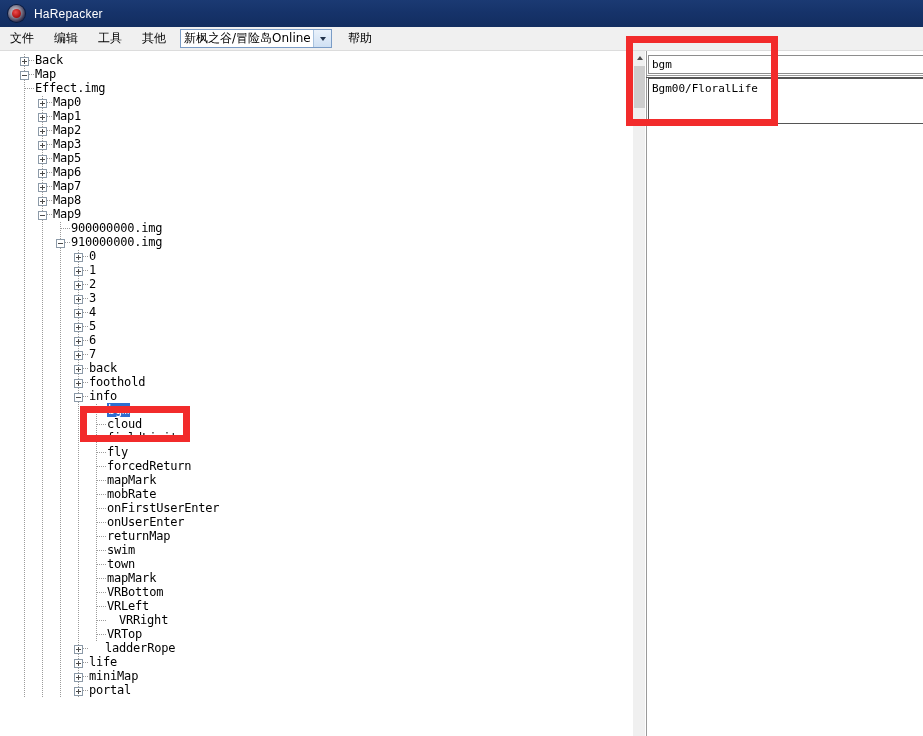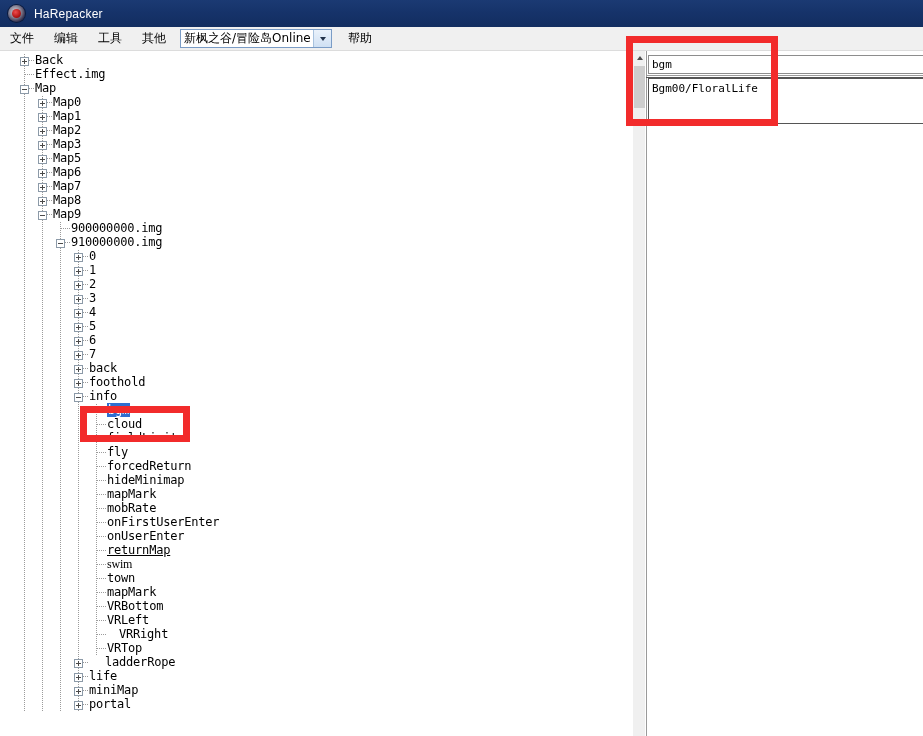--- a/index.html
+++ b/index.html
@@ -338,33 +338,33 @@
             <div class="elbow" style="left: 25px;"></div>
           </div>
           <div class="toggle plus" style="left: 20px;"></div>
           <div class="label" style="left: 35px;">Back</div>
         </div>
         <div class="node">
           <div class="guides">
             <div class="guide" style="left: 24px;"></div>
             <div class="elbow" style="left: 25px;"></div>
           </div>
-          <div class="label" style="left: 35px;">Effect.img</div>
-        </div>
-        <div class="node">
-          <div class="guides">
-            <div class="guide" style="left: 24px;"></div>
-            <div class="elbow" style="left: 25px;"></div>
-          </div>
           <div class="toggle" style="left: 20px;"></div>
           <div class="label" style="left: 35px;">Map</div>
         </div>
         <div class="node">
           <div class="guides">
             <div class="guide" style="left: 24px;"></div>
+            <div class="elbow" style="left: 25px;"></div>
+          </div>
+          <div class="label" style="left: 35px;">Effect.img</div>
+        </div>
+        <div class="node">
+          <div class="guides">
+            <div class="guide" style="left: 24px;"></div>
             <div class="guide" style="left: 42px;"></div>
             <div class="elbow" style="left: 43px;"></div>
           </div>
           <div class="toggle plus" style="left: 38px;"></div>
           <div class="label" style="left: 53px;">Map0</div>
         </div>
         <div class="node">
           <div class="guides">
             <div class="guide" style="left: 24px;"></div>
             <div class="guide" style="left: 42px;"></div>
@@ -633,31 +633,20 @@
         </div>
         <div class="node">
           <div class="guides">
             <div class="guide" style="left: 24px;"></div>
             <div class="guide" style="left: 42px;"></div>
             <div class="guide" style="left: 60px;"></div>
             <div class="guide" style="left: 78px;"></div>
             <div class="guide" style="left: 96px;"></div>
             <div class="elbow" style="left: 97px;"></div>
           </div>
-          <div class="label" style="left: 107px;">hideMinimap</div>
-        </div>
-        <div class="node">
-          <div class="guides">
-            <div class="guide" style="left: 24px;"></div>
-            <div class="guide" style="left: 42px;"></div>
-            <div class="guide" style="left: 60px;"></div>
-            <div class="guide" style="left: 78px;"></div>
-            <div class="guide" style="left: 96px;"></div>
-            <div class="elbow" style="left: 97px;"></div>
-          </div>
           <div class="label" style="left: 107px;">mapMark</div>
         </div>
         <div class="node">
           <div class="guides">
             <div class="guide" style="left: 24px;"></div>
             <div class="guide" style="left: 42px;"></div>
             <div class="guide" style="left: 60px;"></div>
             <div class="guide" style="left: 78px;"></div>
             <div class="guide" style="left: 96px;"></div>
             <div class="elbow" style="left: 97px;"></div>
@@ -688,32 +677,32 @@
         </div>
         <div class="node">
           <div class="guides">
             <div class="guide" style="left: 24px;"></div>
             <div class="guide" style="left: 42px;"></div>
             <div class="guide" style="left: 60px;"></div>
             <div class="guide" style="left: 78px;"></div>
             <div class="guide" style="left: 96px;"></div>
             <div class="elbow" style="left: 97px;"></div>
           </div>
-          <div class="label" style="left: 107px; text-decoration: underline;">returnMap</div>
-        </div>
-        <div class="node">
-          <div class="guides">
-            <div class="guide" style="left: 24px;"></div>
-            <div class="guide" style="left: 42px;"></div>
-            <div class="guide" style="left: 60px;"></div>
-            <div class="guide" style="left: 78px;"></div>
-            <div class="guide" style="left: 96px;"></div>
-            <div class="elbow" style="left: 97px;"></div>
-          </div>
-          <div class="label" style="left: 107px; font-family: Liberation Serif, serif;">swim</div>
+          <div class="label" style="left: 107px;">returnMap</div>
+        </div>
+        <div class="node">
+          <div class="guides">
+            <div class="guide" style="left: 24px;"></div>
+            <div class="guide" style="left: 42px;"></div>
+            <div class="guide" style="left: 60px;"></div>
+            <div class="guide" style="left: 78px;"></div>
+            <div class="guide" style="left: 96px;"></div>
+            <div class="elbow" style="left: 97px;"></div>
+          </div>
+          <div class="label" style="left: 107px;">swim</div>
         </div>
         <div class="node">
           <div class="guides">
             <div class="guide" style="left: 24px;"></div>
             <div class="guide" style="left: 42px;"></div>
             <div class="guide" style="left: 60px;"></div>
             <div class="guide" style="left: 78px;"></div>
             <div class="guide" style="left: 96px;"></div>
             <div class="elbow" style="left: 97px;"></div>
           </div>

